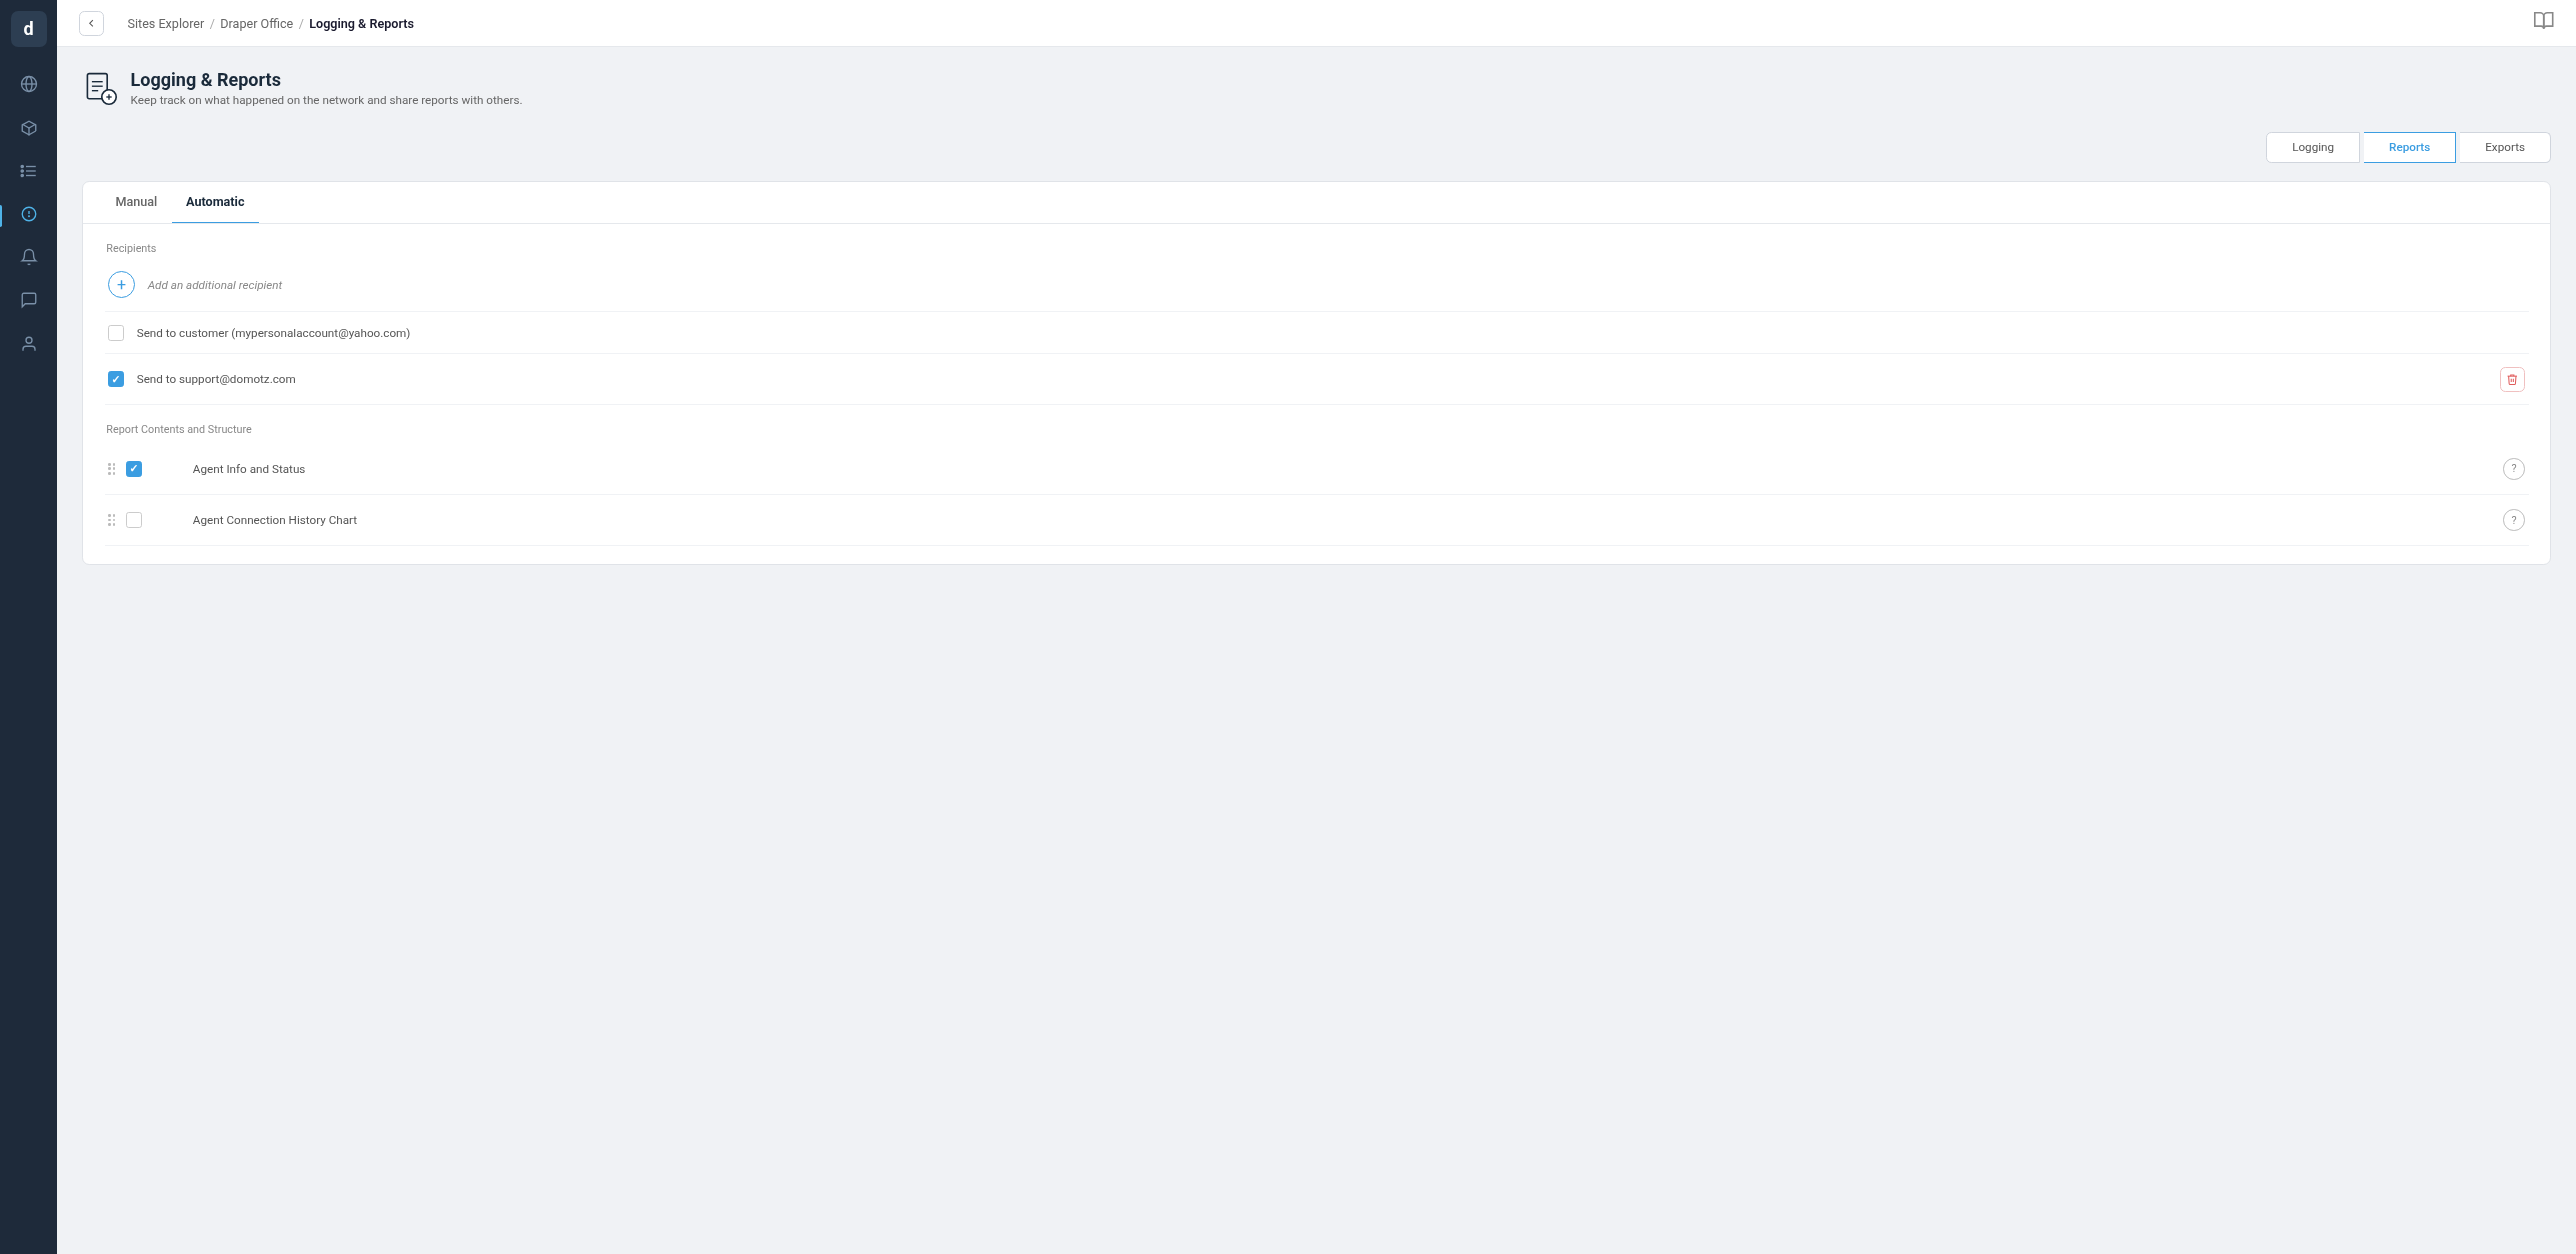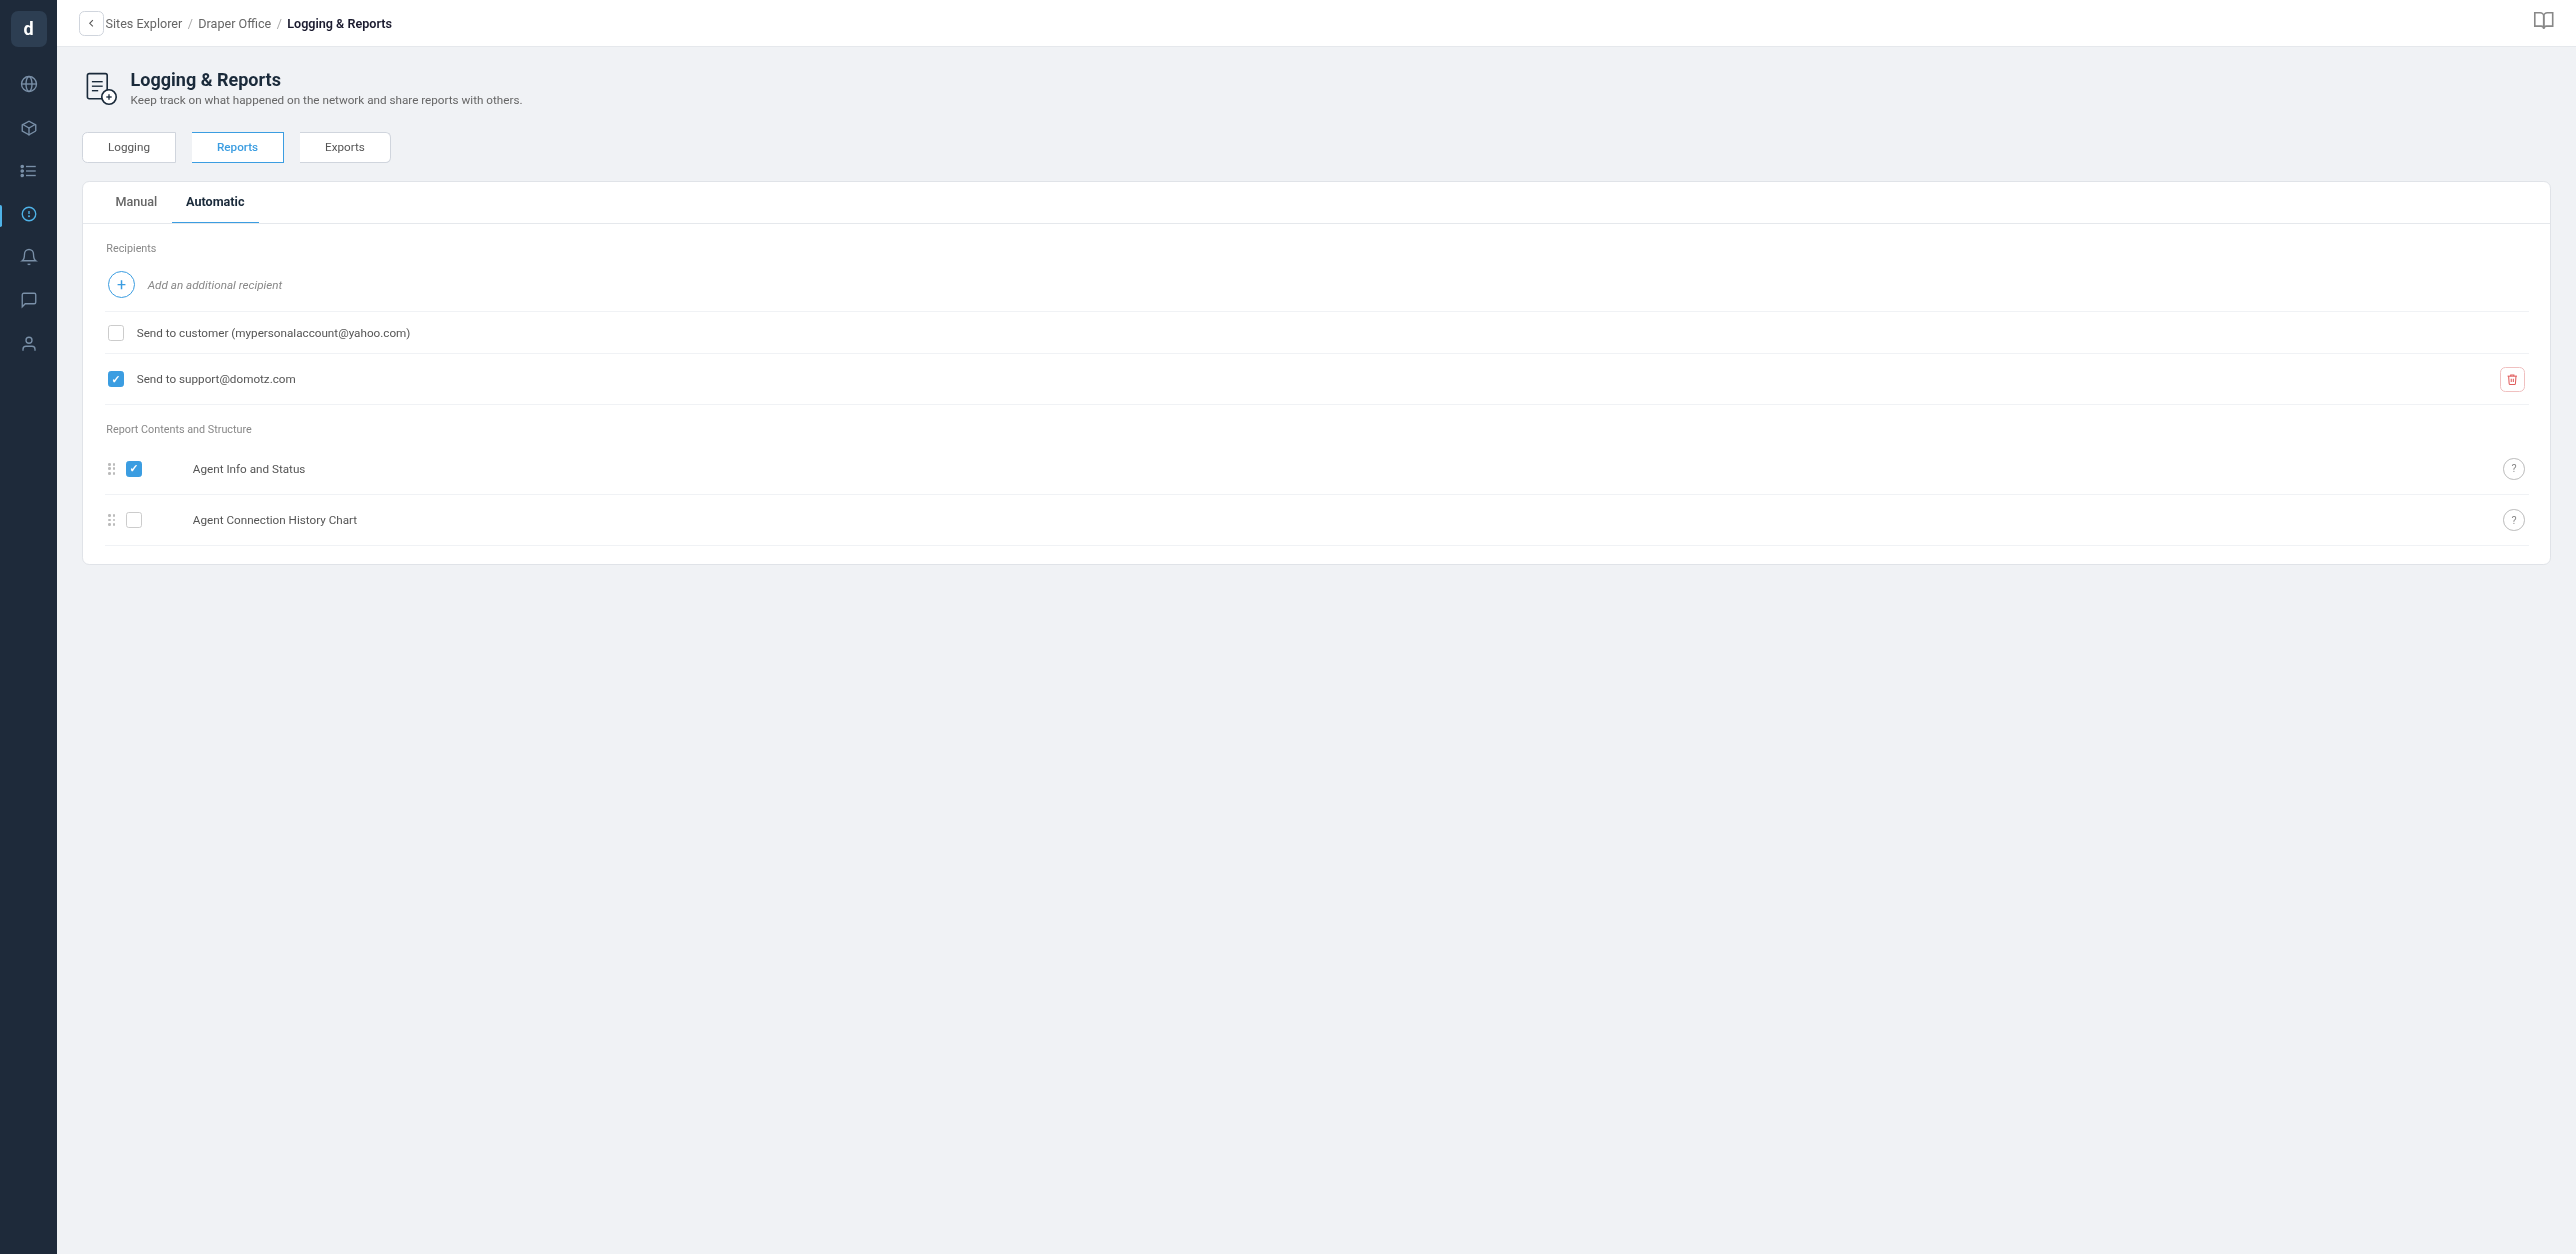--- a/index.html
+++ b/index.html
@@ -58,21 +58,21 @@
       background: #fff;
       border-bottom: 0.9px solid #e5e8ec;
       padding: 0 21.5px;
       height: 47px;
       display: flex;
       align-items: center;
       justify-content: space-between;
       flex-shrink: 0;
     }
     .topbar-left {
-      display: flex; align-items: center; gap: 2px;
+      display: flex; align-items: center; gap: 24px;
     }
     .back-btn {
       width: 25px; height: 25px;
       border: 0.9px solid #d0d5dd;
       border-radius: 5.4px;
       display: flex; align-items: center; justify-content: center;
       cursor: pointer;
       color: #555;
       font-size: 12.6px;
       background: #fff;
@@ -104,21 +104,21 @@
     }
     .page-header-text h1 {
       font-size: 18px; font-weight: 700; color: #1a2a3a; margin-bottom: 3.6px;
     }
     .page-header-text p {
       font-size: 11.7px; color: #666;
     }
 
     
     .tabs-row {
-      display: flex; gap: 16px; margin-bottom: 18px;
+      display: flex; gap: 4px; margin-bottom: 18px; justify-content: flex-end;
     }
     .tab-btn {
       padding: 7.2px 25px;
       border: 0.9px solid #d0d5dd;
       background: #fff;
       cursor: pointer;
       font-size: 11.7px;
       color: #555;
       font-family: inherit;
     }

